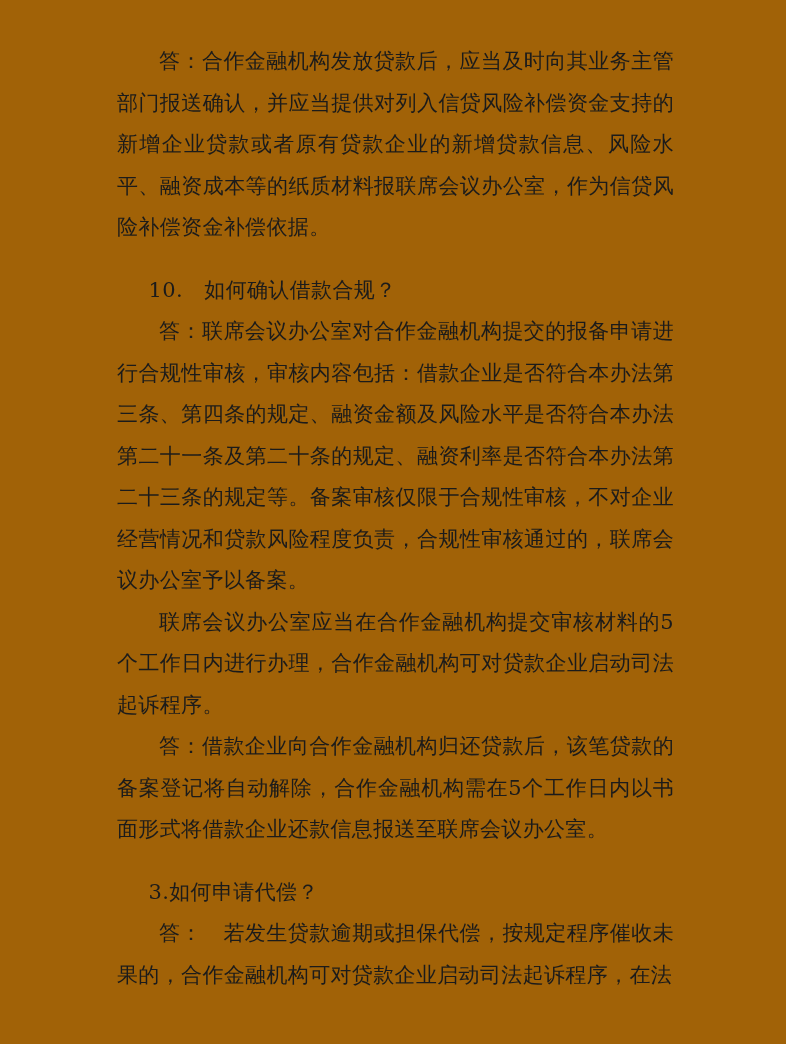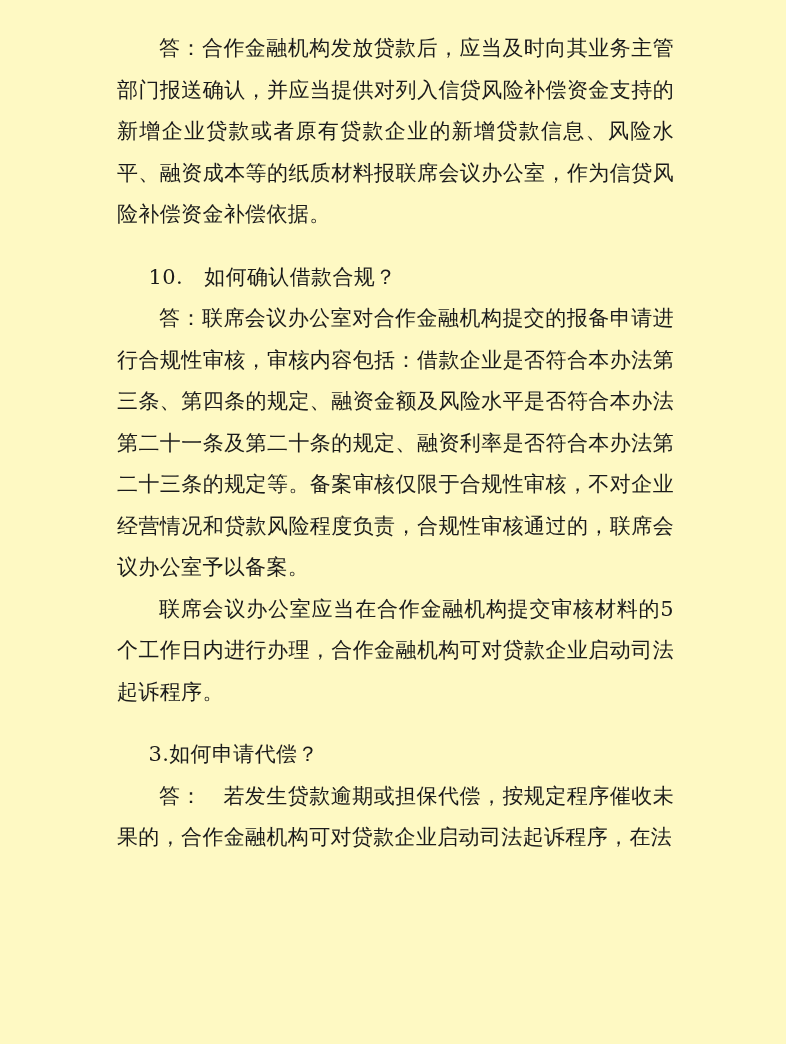--- a/index.html
+++ b/index.html
@@ -10,22 +10,22 @@
   body {
     width: 786px;
     height: 1044px;
     overflow: hidden;
     font-family: "DejaVu Serif", "Liberation Serif", serif;
   }
   .page {
     box-sizing: border-box;
     width: 786px;
     height: 1044px;
-    background: #fef9c3;
-    padding: 28px 112px 0 117px;
+    background: #a16207;
+    padding: 41px 112px 0 117px;
   }
   .para {
     margin: 0;
     font-size: 21px;
     line-height: 41.5px;
     letter-spacing: 0.35px;
     color: #1b1b1b;
     text-align: justify;
     text-justify: inter-ideograph;
     word-break: break-all;
@@ -34,15 +34,16 @@
   .para.question { text-indent: 1.5em; margin-top: 21px; }
 </style>
 </head>
 <body>
 
 <div class="page" id="doc">
     <p class="para answer">答：合作金融机构发放贷款后，应当及时向其业务主管部门报送确认，并应当提供对列入信贷风险补偿资金支持的新增企业贷款或者原有贷款企业的新增贷款信息、风险水平、融资成本等的纸质材料报联席会议办公室，作为信贷风险补偿资金补偿依据。</p>
     <p class="para question">10.　如何确认借款合规？</p>
     <p class="para answer">答：联席会议办公室对合作金融机构提交的报备申请进行合规性审核，审核内容包括：借款企业是否符合本办法第三条、第四条的规定、融资金额及风险水平是否符合本办法第二十一条及第二十条的规定、融资利率是否符合本办法第二十三条的规定等。备案审核仅限于合规性审核，不对企业经营情况和贷款风险程度负责，合规性审核通过的，联席会议办公室予以备案。</p>
     <p class="para answer">联席会议办公室应当在合作金融机构提交审核材料的5个工作日内进行办理，合作金融机构可对贷款企业启动司法起诉程序。</p>
+    <p class="para answer">答：借款企业向合作金融机构归还贷款后，该笔贷款的备案登记将自动解除，合作金融机构需在5个工作日内以书面形式将借款企业还款信息报送至联席会议办公室。</p>
     <p class="para question">3.如何申请代偿？</p>
     <p class="para answer">答：　若发生贷款逾期或担保代偿，按规定程序催收未果的，合作金融机构可对贷款企业启动司法起诉程序，在法</p>
   </div>
 
 </body></html>

